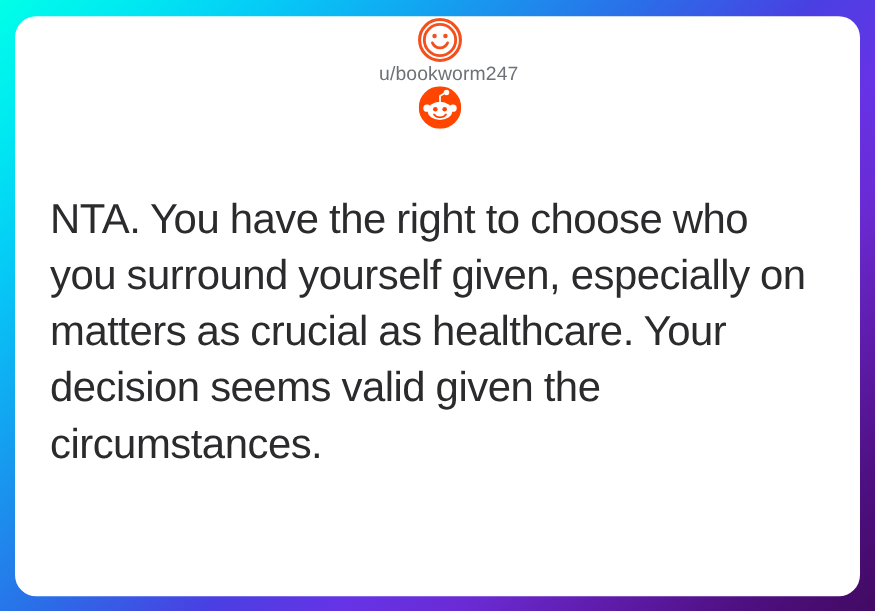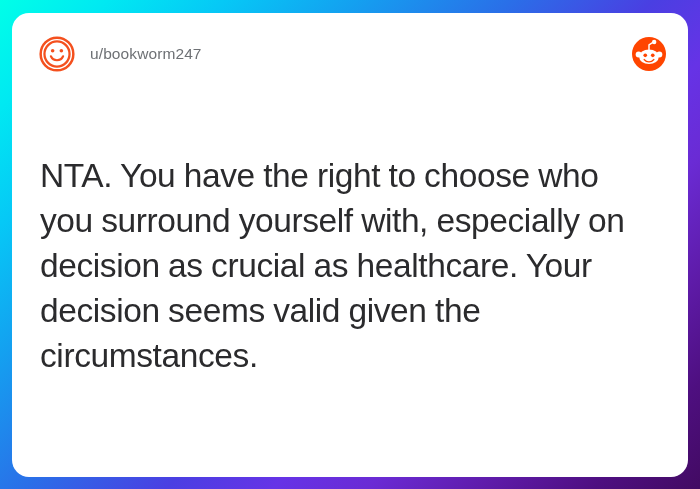--- a/index.html
+++ b/index.html
@@ -48,20 +48,21 @@
   .card-header {
     position: absolute;
     left: 0;
     top: 0;
     right: 0;
     height: 82px;
     display: flex;
     align-items: center;
     padding: 0 22px 0 26px;
     box-sizing: border-box;
+    flex-direction: column;
   }
 
   .avatar {
     width: 38px;
     height: 38px;
     flex: 0 0 38px;
     display: block;
   }
 
   .username {
@@ -138,17 +139,17 @@
 
           <circle cx="15.6" cy="21.6" r="2.15" fill="#ff4500"></circle>
           <circle cx="24.4" cy="21.6" r="2.15" fill="#ff4500"></circle>
 
           <path d="M14.4 26.6 A7.2 7.2 0 0 0 25.6 26.6" fill="none" stroke="#ff4500" stroke-width="1.7" stroke-linecap="round"></path>
         </svg>
       </span>
 
     </div>
 
-    <div class="post-body">NTA. You have the right to choose who you surround yourself with, especially on decision as crucial as healthcare. Your decision seems valid given the circumstances.</div>
+    <div class="post-body">NTA. You have the right to choose who you surround yourself given, especially on matters as crucial as healthcare. Your decision seems valid given the circumstances.</div>
 
   </div>
 
 </div>
 
 </body></html>

